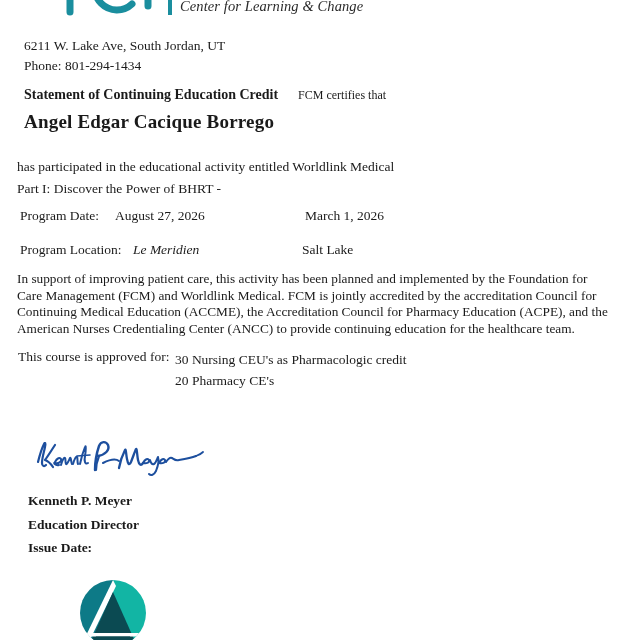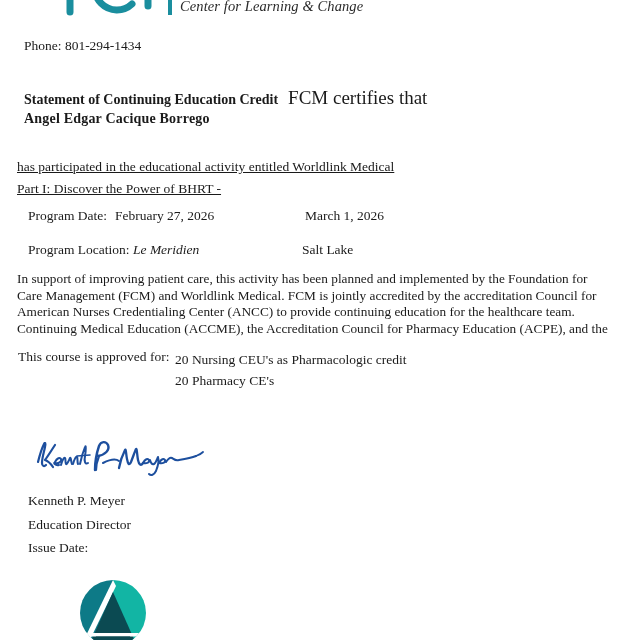--- a/index.html
+++ b/index.html
@@ -66,58 +66,57 @@
     left: 24px;
     top: 87px;
     font-size: 13.5px;
     white-space: nowrap;
   }
   .statement-line .lbl {
     font-weight: bold;
     font-size: 14px;
   }
   .statement-line .certifies {
-    font-size: 19px;
-    margin-left: 10px;
+    font-size: 12px;
+    margin-left: 20px;
   }
 
   
   .recipient {
     position: absolute;
     left: 24px;
     top: 111px;
-    font-size: 14px;
+    font-size: 19px;
     font-weight: bold;
     letter-spacing: 0.2px;
     white-space: nowrap;
   }
 
   
   .activity {
     position: absolute;
     left: 17px;
     top: 156px;
     font-size: 13.5px;
     line-height: 22px;
   }
-  .activity div { white-space: nowrap; text-decoration: underline; }
+  .activity div { white-space: nowrap; }
 
   
   .field-row {
     position: absolute;
     left: 20px;
     width: 600px;
     font-size: 13.5px;
     white-space: nowrap;
   }
   .row-date { top: 208px; }
   .row-loc  { top: 242px; }
   .field-row .flabel {
     display: inline-block;
-    margin-left: 8px;
   }
   .field-row .fval1 {
     position: absolute;
   }
   .field-row .fval2 {
     position: absolute;
     left: 285px;
   }
   .row-date .fval1 { left: 95px; }
   .row-loc  .fval1 { left: 113px; font-style: italic; }
@@ -164,21 +163,21 @@
     width: 175px;
     height: 42px;
   }
   .sign-block {
     position: absolute;
     left: 28px;
     top: 489px;
     font-size: 13.5px;
     line-height: 23.5px;
   }
-  .sign-block div { white-space: nowrap; }
+  .sign-block div { white-space: nowrap; font-weight: bold; }
 
   
   .logo-bottom {
     position: absolute;
     left: 78px;
     top: 578px;
     width: 70px;
     height: 70px;
   }
 </style>
@@ -198,57 +197,58 @@
 
       <path d="M86 8 L86 52"></path>
     </g>
   </svg>
 
   <div class="brand-bar"></div>
   <div class="brand-tagline">Center for Learning &amp; Change</div>
 </div>
 
 <div class="address">
+  <div>6211 W. Lake Ave, South Jordan, UT</div>
   <div>Phone: 801-294-1434</div>
 </div>
 
 <div class="statement-line">
   <span class="lbl">Statement of Continuing Education Credit</span><span class="certifies">FCM certifies that</span>
 </div>
 
 <div class="recipient">Angel Edgar Cacique Borrego</div>
 
 <div class="activity">
   <div>has participated in the educational activity entitled Worldlink Medical</div>
   <div>Part I: Discover the Power of BHRT -</div>
 </div>
 
 <div class="field-row row-date">
   <span class="flabel">Program Date:</span>
-  <span class="fval1">February 27, 2026</span>
+  <span class="fval1">August 27, 2026</span>
   <span class="fval2">March 1, 2026</span>
 </div>
 
 <div class="field-row row-loc">
   <span class="flabel">Program Location:</span>
   <span class="fval1">Le Meridien</span>
   <span class="fval2">Salt Lake</span>
 </div>
 
 <div class="accred">
   <div>In support of improving patient care, this activity has been planned and implemented by the Foundation for</div>
   <div>Care Management (FCM) and Worldlink Medical. FCM is jointly accredited by the accreditation Council for</div>
+  <div>Continuing Medical Education (ACCME), the Accreditation Council for Pharmacy Education (ACPE), and the</div>
   <div>American Nurses Credentialing Center (ANCC) to provide continuing education for the healthcare team.</div>
-  <div>Continuing Medical Education (ACCME), the Accreditation Council for Pharmacy Education (ACPE), and the</div>
 </div>
 
 <div class="credits">
   <div class="credits-label">This course is approved for:</div>
   <div class="credits-list">
-    <div>20 Nursing CEU's as Pharmacologic credit</div>
+    <div>30 Nursing CEU's as Pharmacologic credit</div>
     <div>20 Pharmacy CE's</div>
   </div>
 </div>
 
 <svg class="signature-svg" viewBox="0 0 175 42">
   <g fill="none" stroke="#1d4f9e" stroke-linecap="round" stroke-linejoin="round">
 
     <path d="M5 26 C7 18 9 12 11 8 C12 6 13 7 12 11 C11 16 9 22 9 27 C9 30 11 31 13 29" stroke-width="2.2"></path>
     <path d="M22 9 C18 15 15 20 12 24 C15 25 18 28 20 31" stroke-width="2.2"></path>
 

